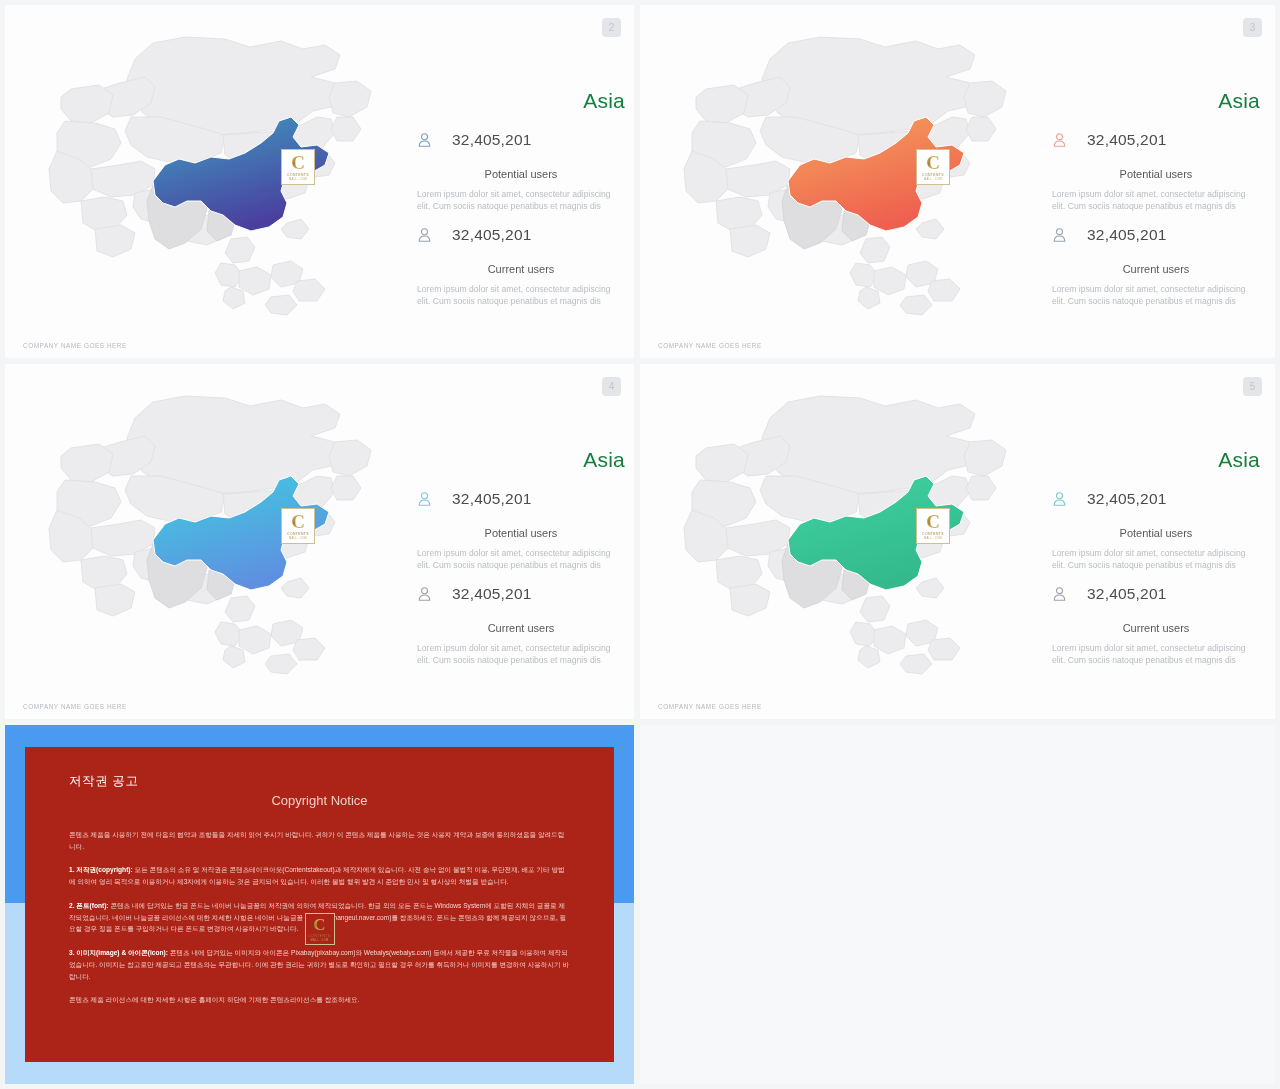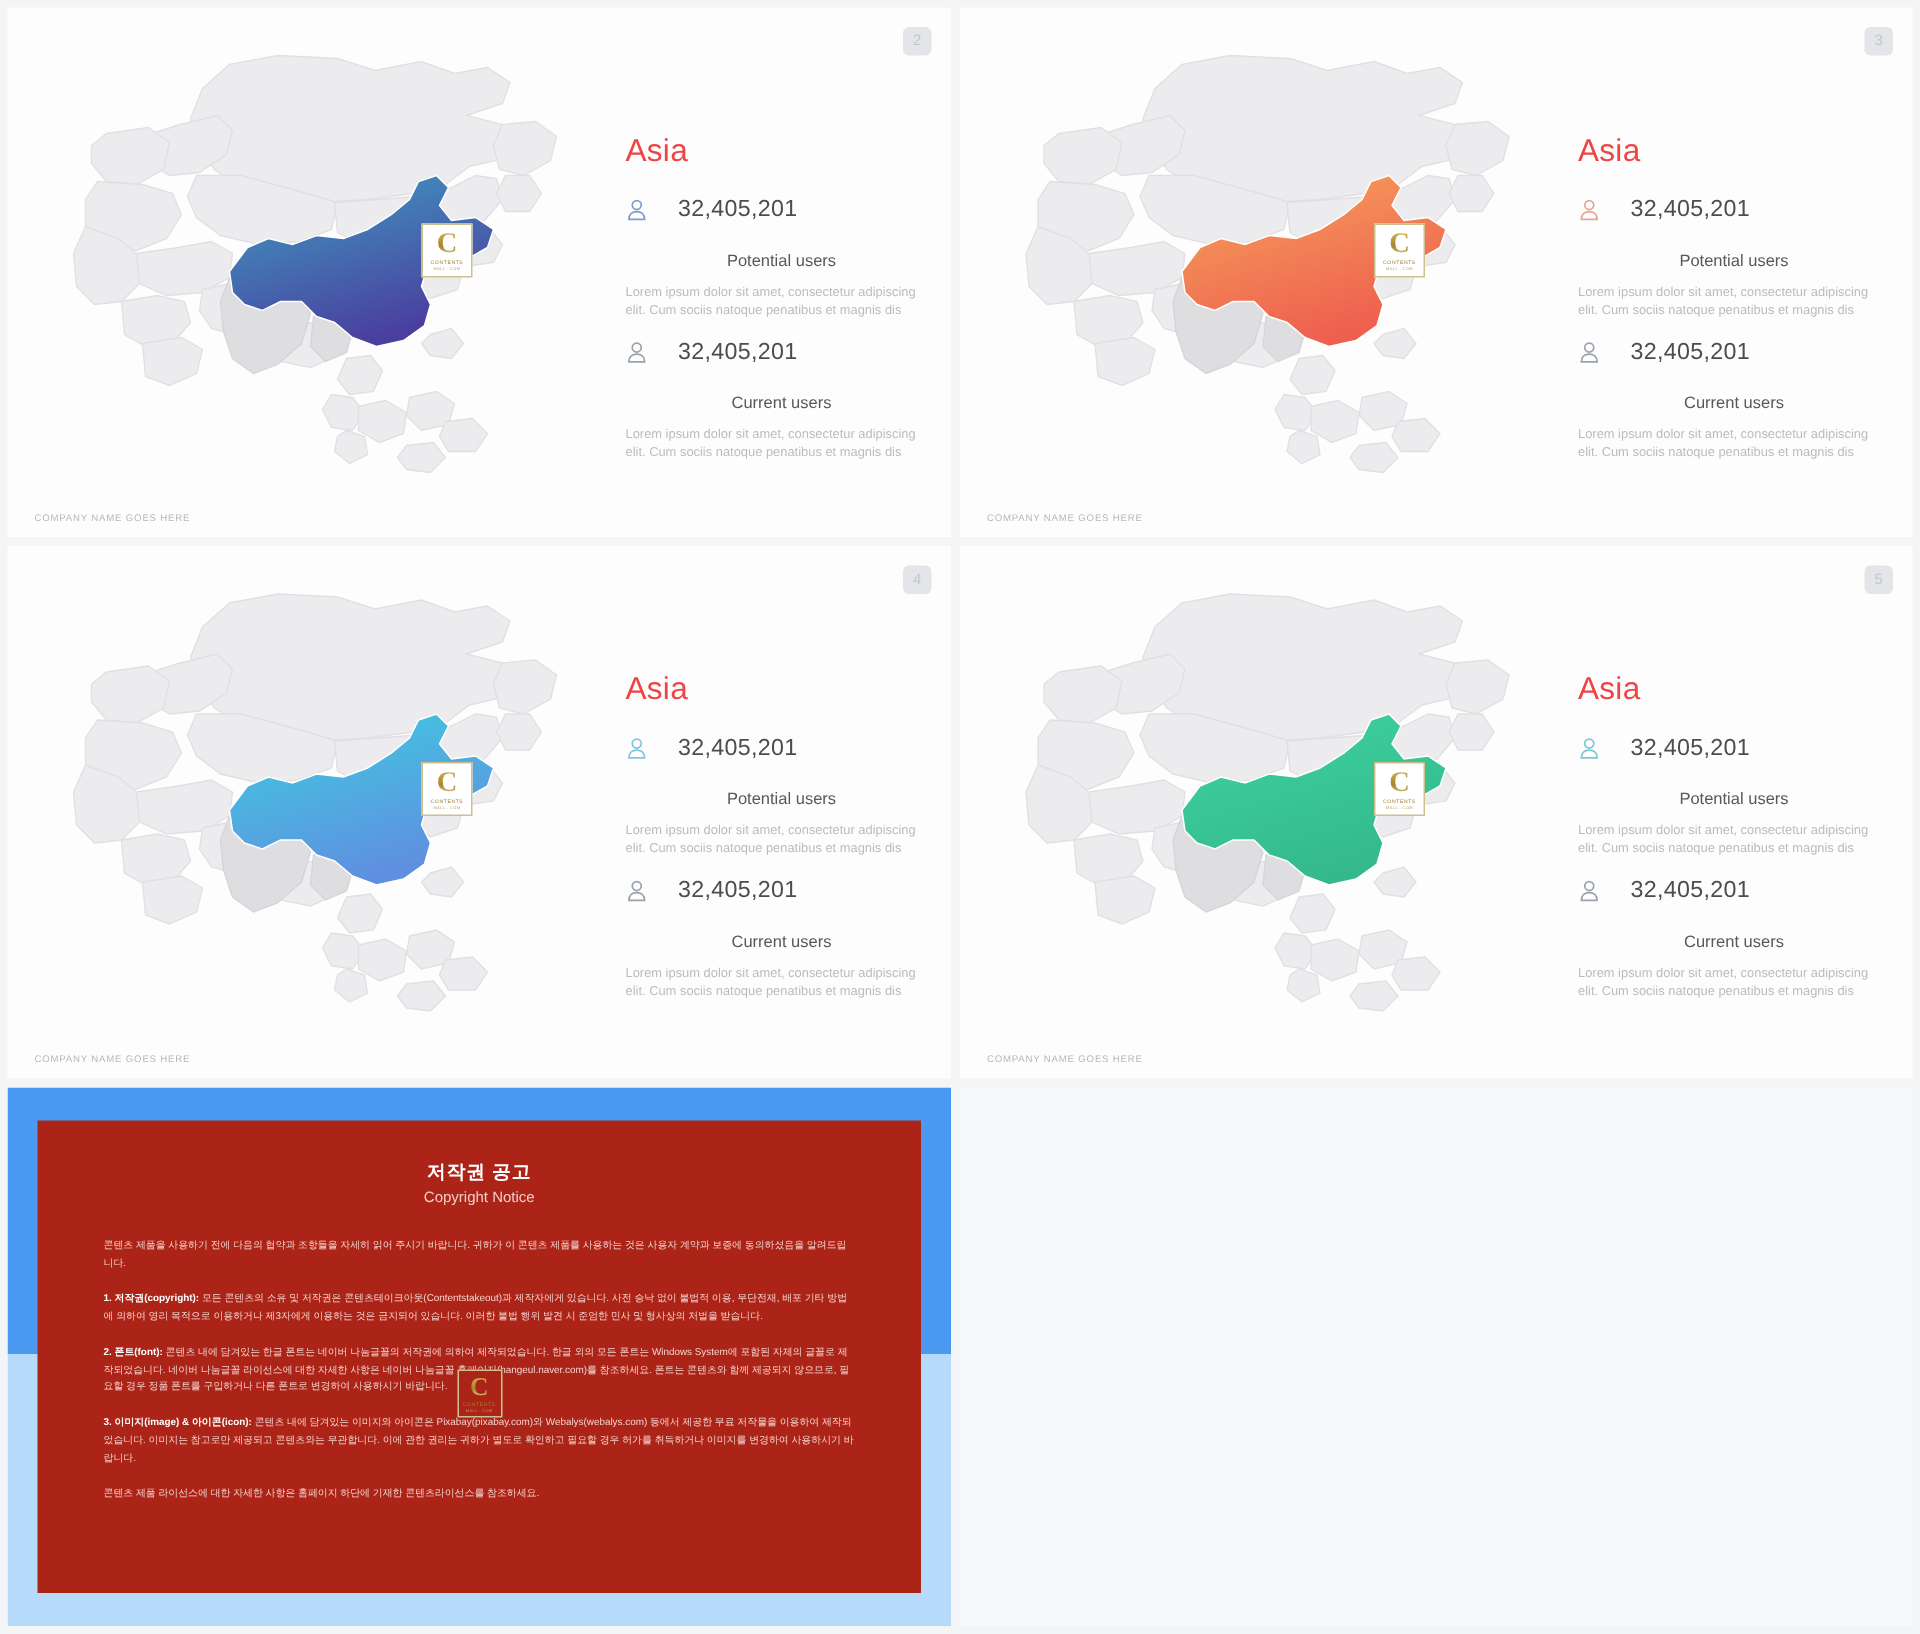--- a/index.html
+++ b/index.html
@@ -83,23 +83,24 @@
 
   
   .info {
     position: absolute;
     left: 412px; top: 84px;
     width: 208px;
   }
   .info h2 {
     font-size: 21px;
     font-weight: normal;
-    color: #ef4444;
+    color: #15803d;
     letter-spacing: .2px;
     margin-bottom: 18px;
+    text-align: right;
   }
   .stat-row { display: flex; align-items: center; gap: 20px; }
   .stat-row .num {
     font-size: 15.5px;
     color: #4d4d4d;
     letter-spacing: .2px;
   }
   .p-icon { width: 15px; height: 16px; display: block; flex: none; }
   .stat-label {
     font-size: 11px;
@@ -134,29 +135,29 @@
   }
   .copy-inner {
     position: relative;
     width: 100%; height: 100%;
     background: #ac2417;
     padding: 26px 44px;
     color: #ffffff;
     overflow: hidden;
   }
   .copy-title {
-    text-align: center;
+    text-align: left;
     font-size: 12.5px;
-    font-weight: bold;
+    font-weight: normal;
     letter-spacing: .6px;
     margin-bottom: 3px;
   }
   .copy-sub {
     text-align: center;
-    font-size: 10px;
+    font-size: 13px;
     color: #f0cdc8;
     margin-bottom: 21px;
   }
   .copy-p {
     font-size: 6.6px;
     line-height: 1.78;
     color: #f3d3ce;
     margin-bottom: 12px;
     word-break: break-all;
   }

